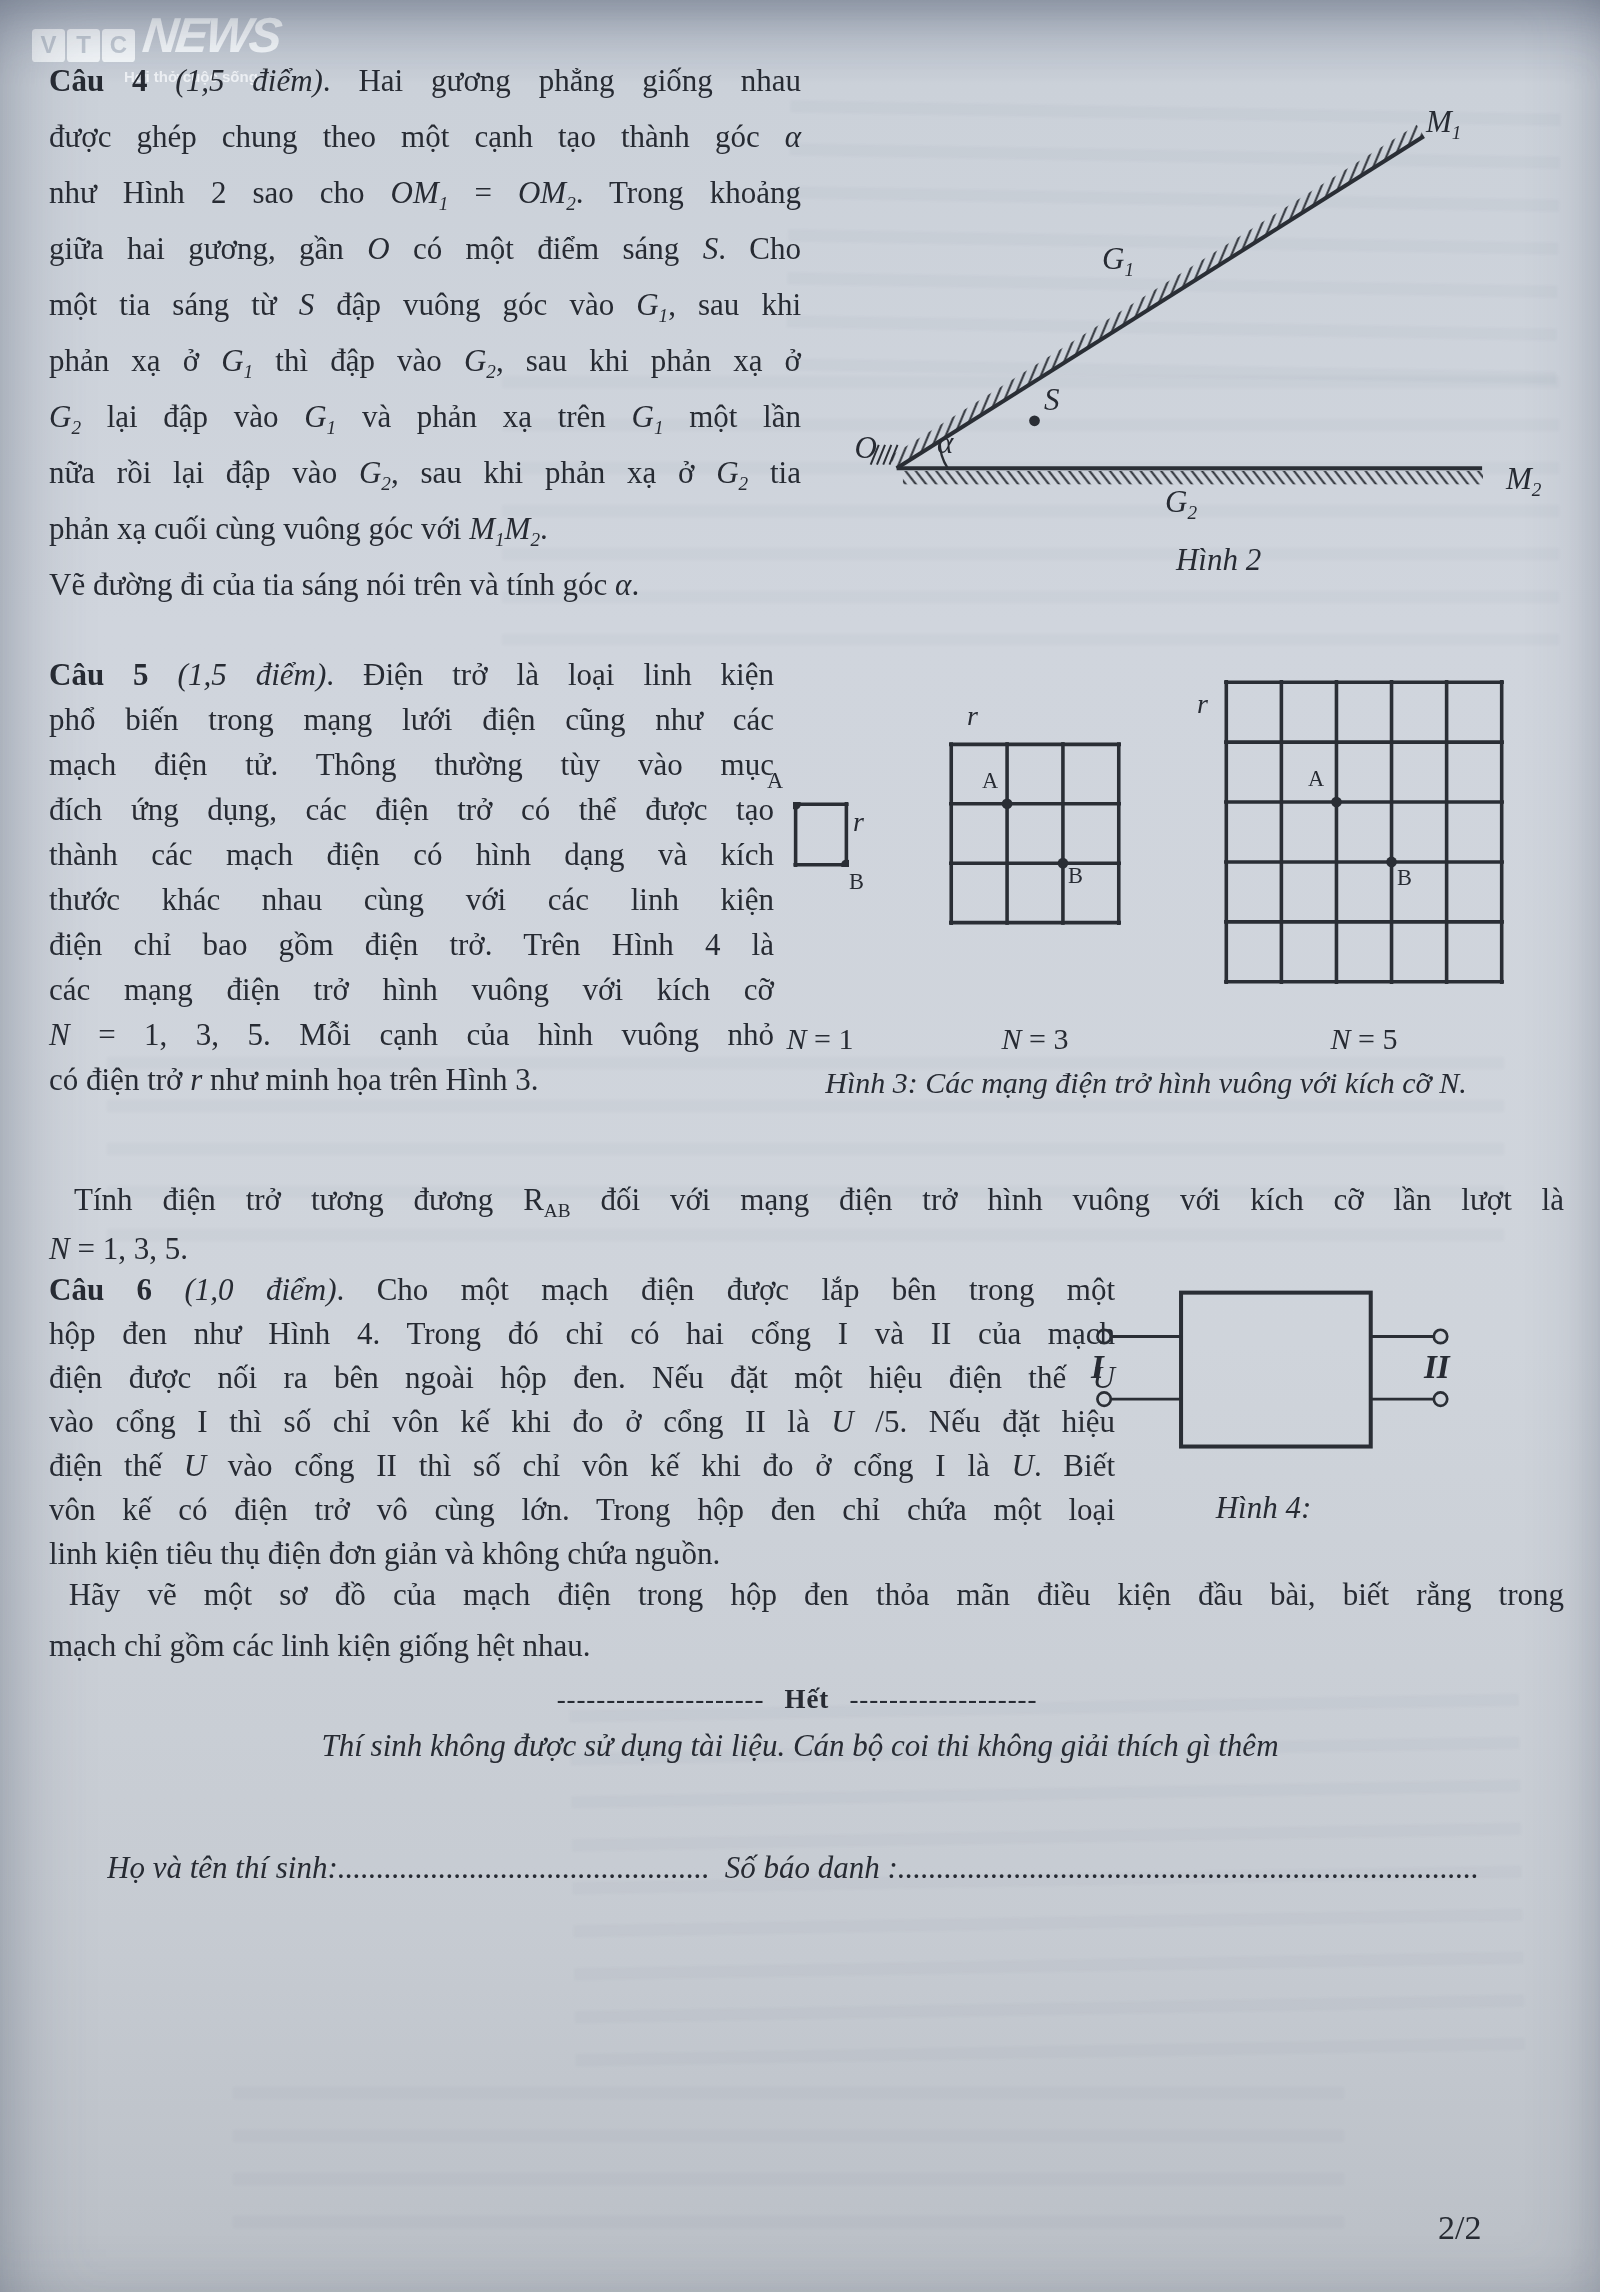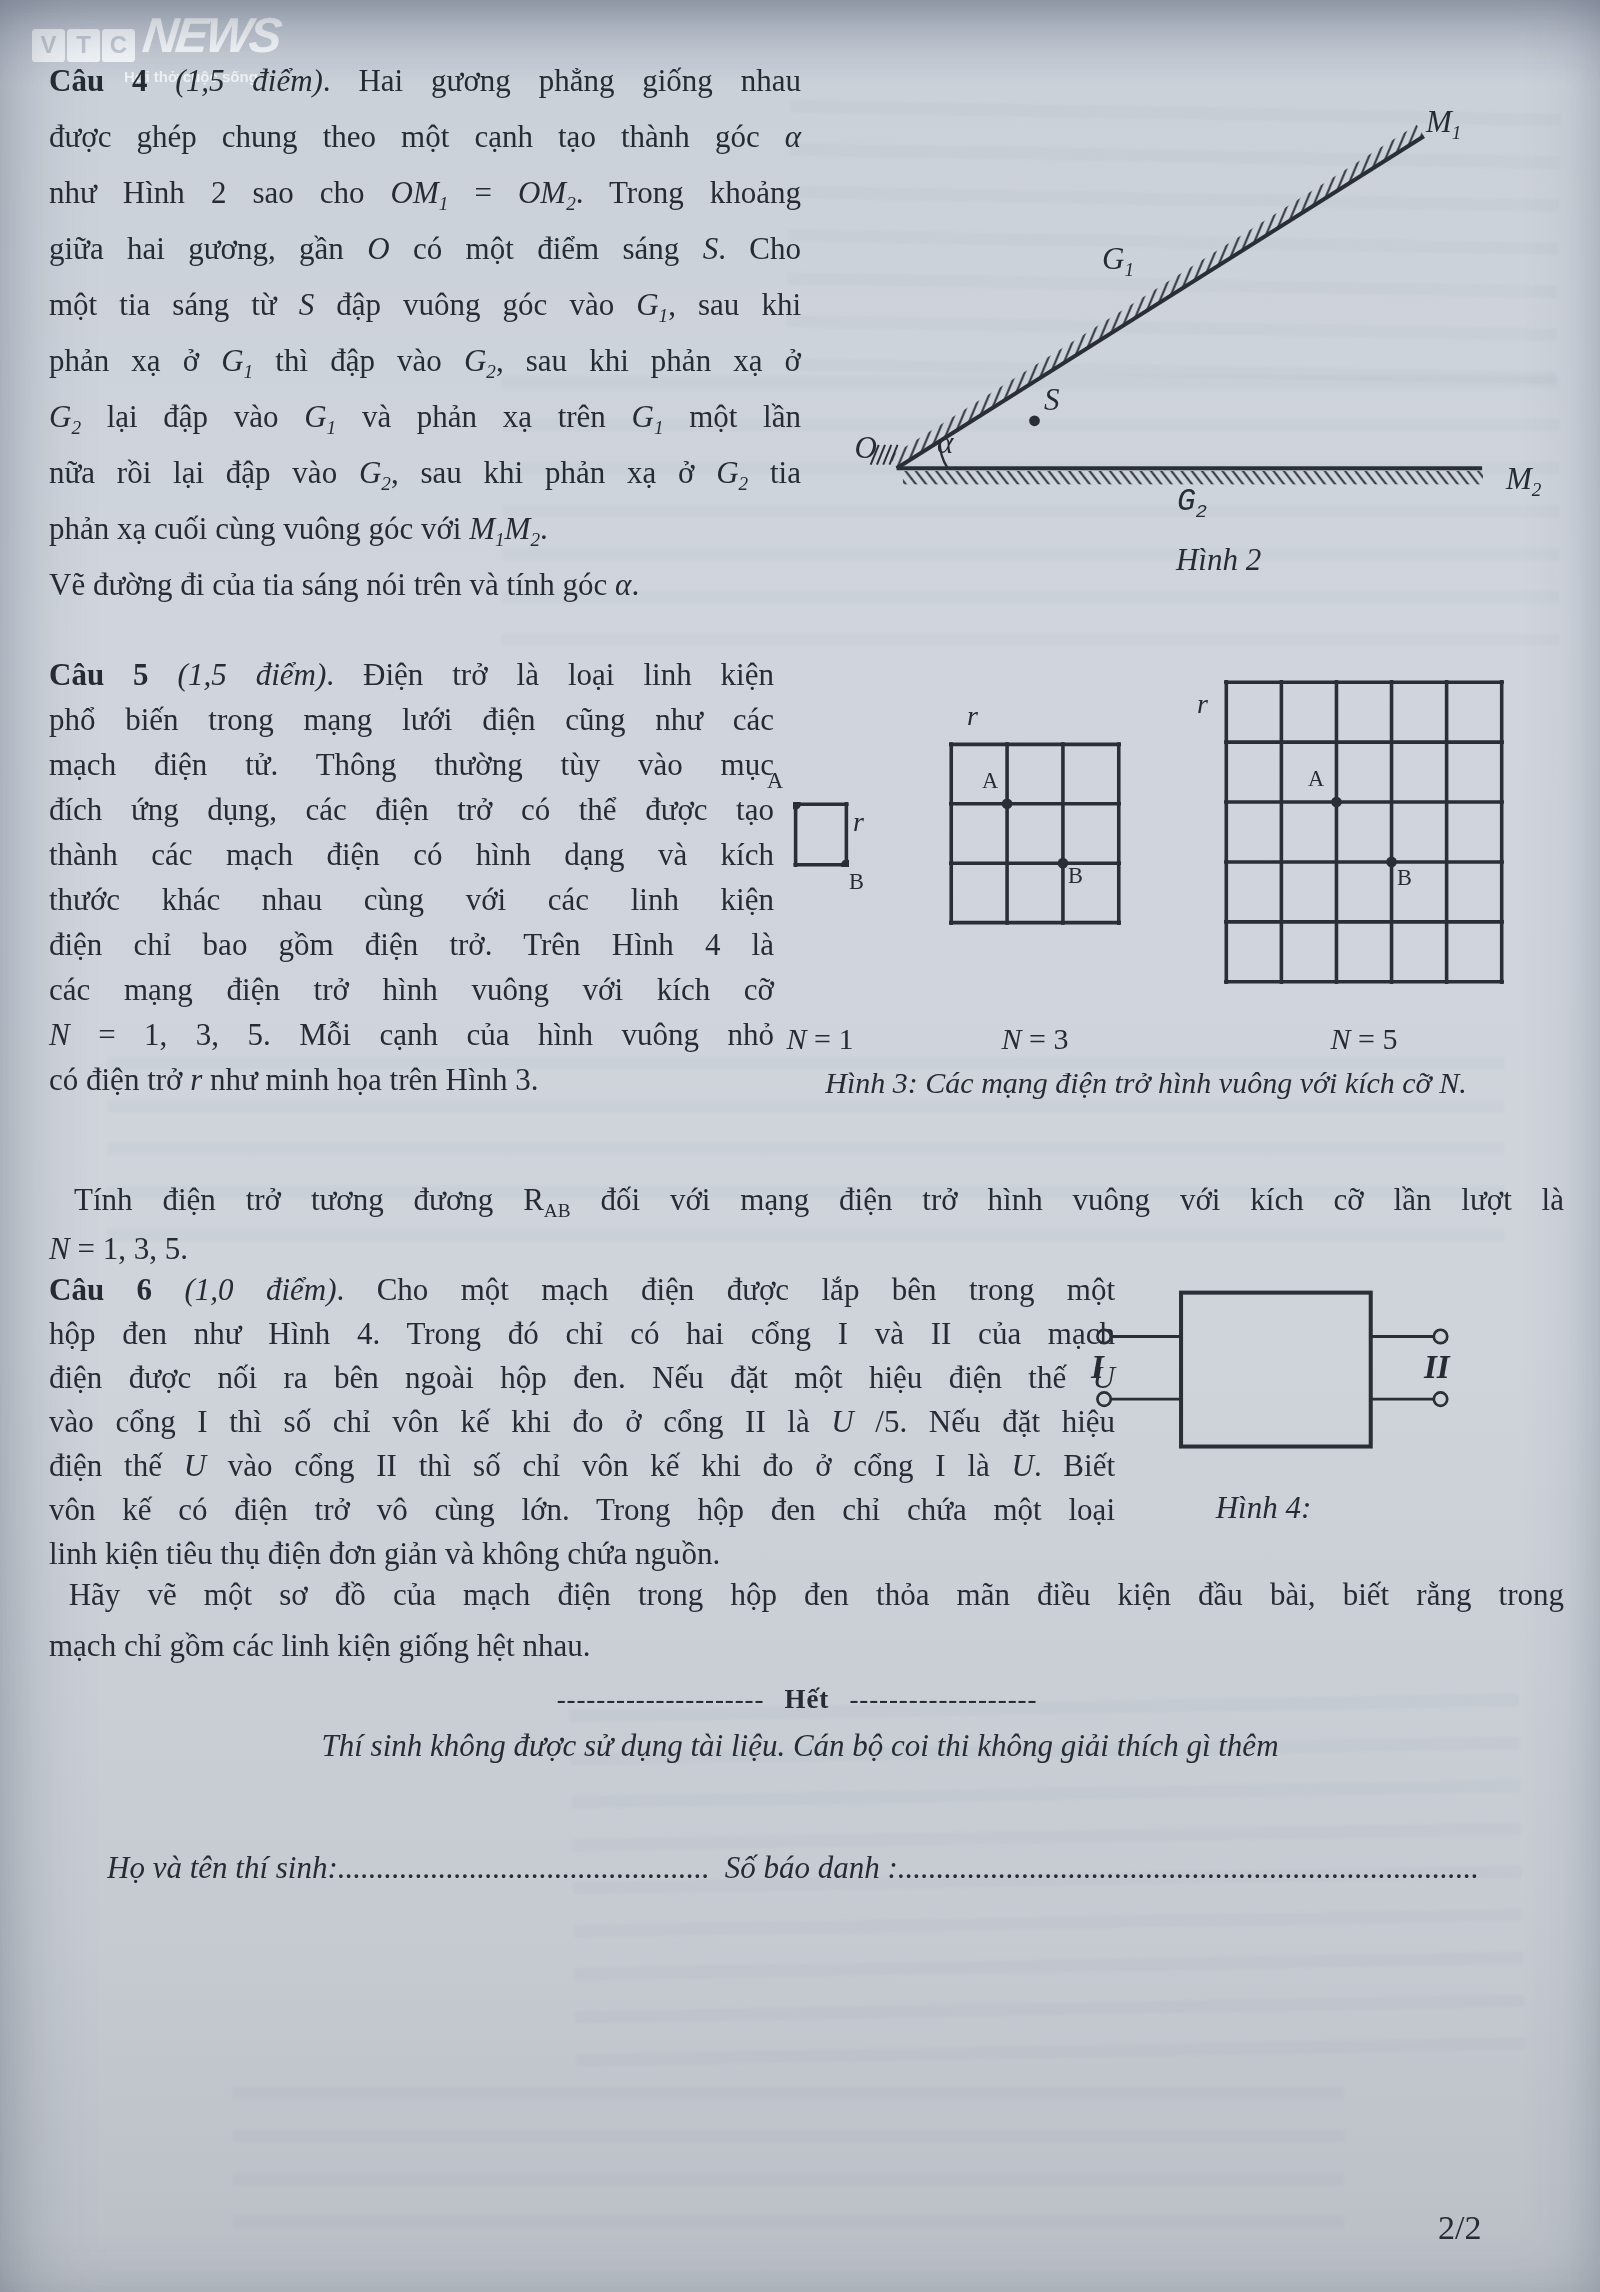--- a/index.html
+++ b/index.html
@@ -94,21 +94,21 @@
         <line x1="43" y1="434" x2="52" y2="412"></line>
       </g>
       <path d="M 108 438 A 57 57 0 0 1 99 408" fill="none" stroke="#2a2e35" stroke-width="2.5"></path>
       <circle cx="205" cy="385" r="6" fill="#2a2e35"></circle>
     </svg>
     <span class="flabel" style="left:3.6px;top:356px;">O</span>
     <span class="flabel" style="left:86px;top:351px;">α</span>
     <span class="flabel" style="left:193px;top:308px;">S</span>
     <span class="flabel" style="left:251px;top:167px;"><span class="it">G</span><sub class="it">1</sub></span>
     <span class="flabel" style="left:575px;top:30px;"><span class="it">M</span><sub class="it">1</sub></span>
-    <span class="flabel" style="left:326px;top:410px;font-family:Liberation Mono, monospace;"><span class="it">G</span><sub class="it">2</sub></span>
+    <span class="flabel" style="left:314px;top:410px;"><span class="it">G</span><sub class="it">2</sub></span>
     <span class="flabel" style="left:639px;top:387px;margin-left:16px;"><span class="it">M</span><sub class="it">2</sub></span>
     <div class="fig-cap" style="left:287px;top:466px;width:161px;">Hình 2</div>
   </div>
 
   <div class="block textblock" style="left:49px;top:652px;width:725px;line-height:45px;">
       <div class="tl stretch"><span class="bd">Câu 5 </span><span class="it">(1,5 điểm)</span><span>. Điện trở là loại linh kiện</span></div>
       <div class="tl stretch"><span>phổ biến trong mạng lưới điện cũng như các</span></div>
       <div class="tl stretch"><span>mạch điện tử. Thông thường tùy vào mục</span></div>
       <div class="tl stretch"><span>đích ứng dụng, các điện trở có thể được tạo</span></div>
       <div class="tl stretch"><span>thành các mạch điện có hình dạng và kích</span></div>

